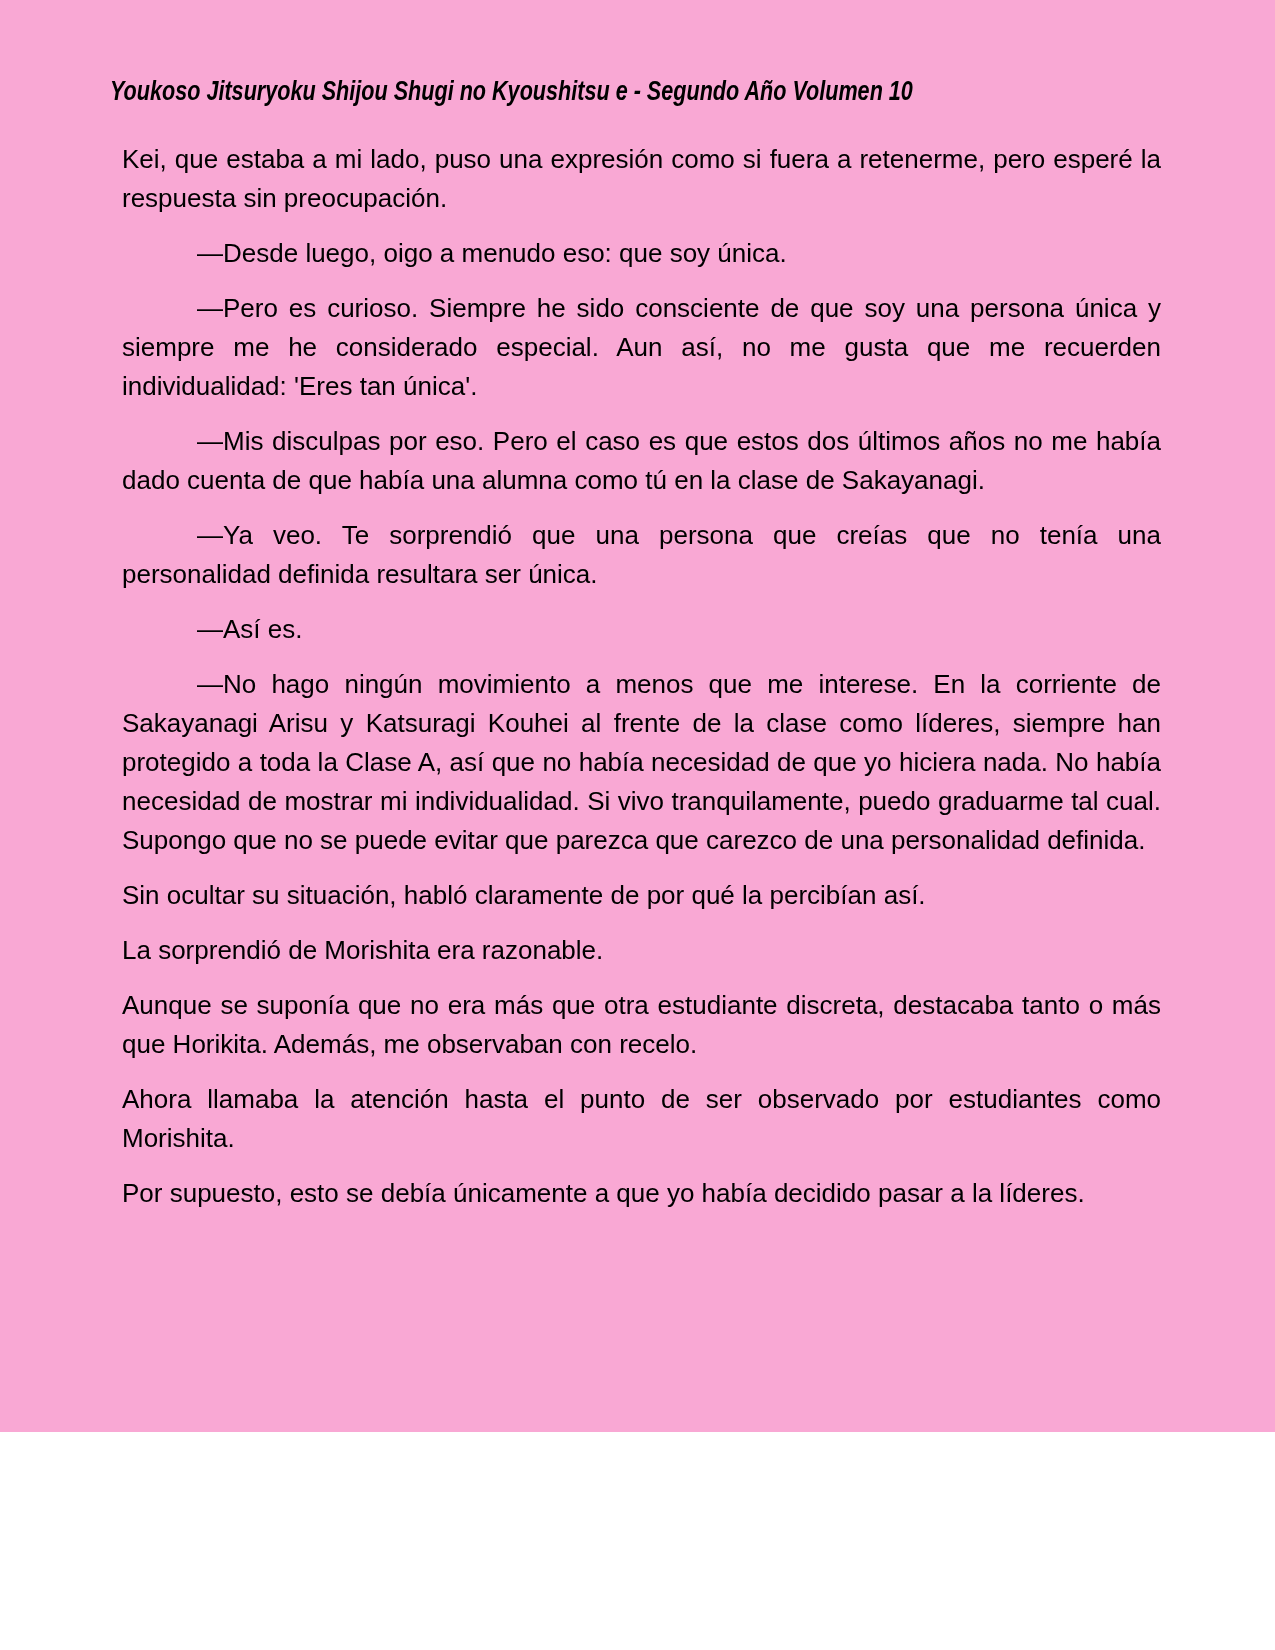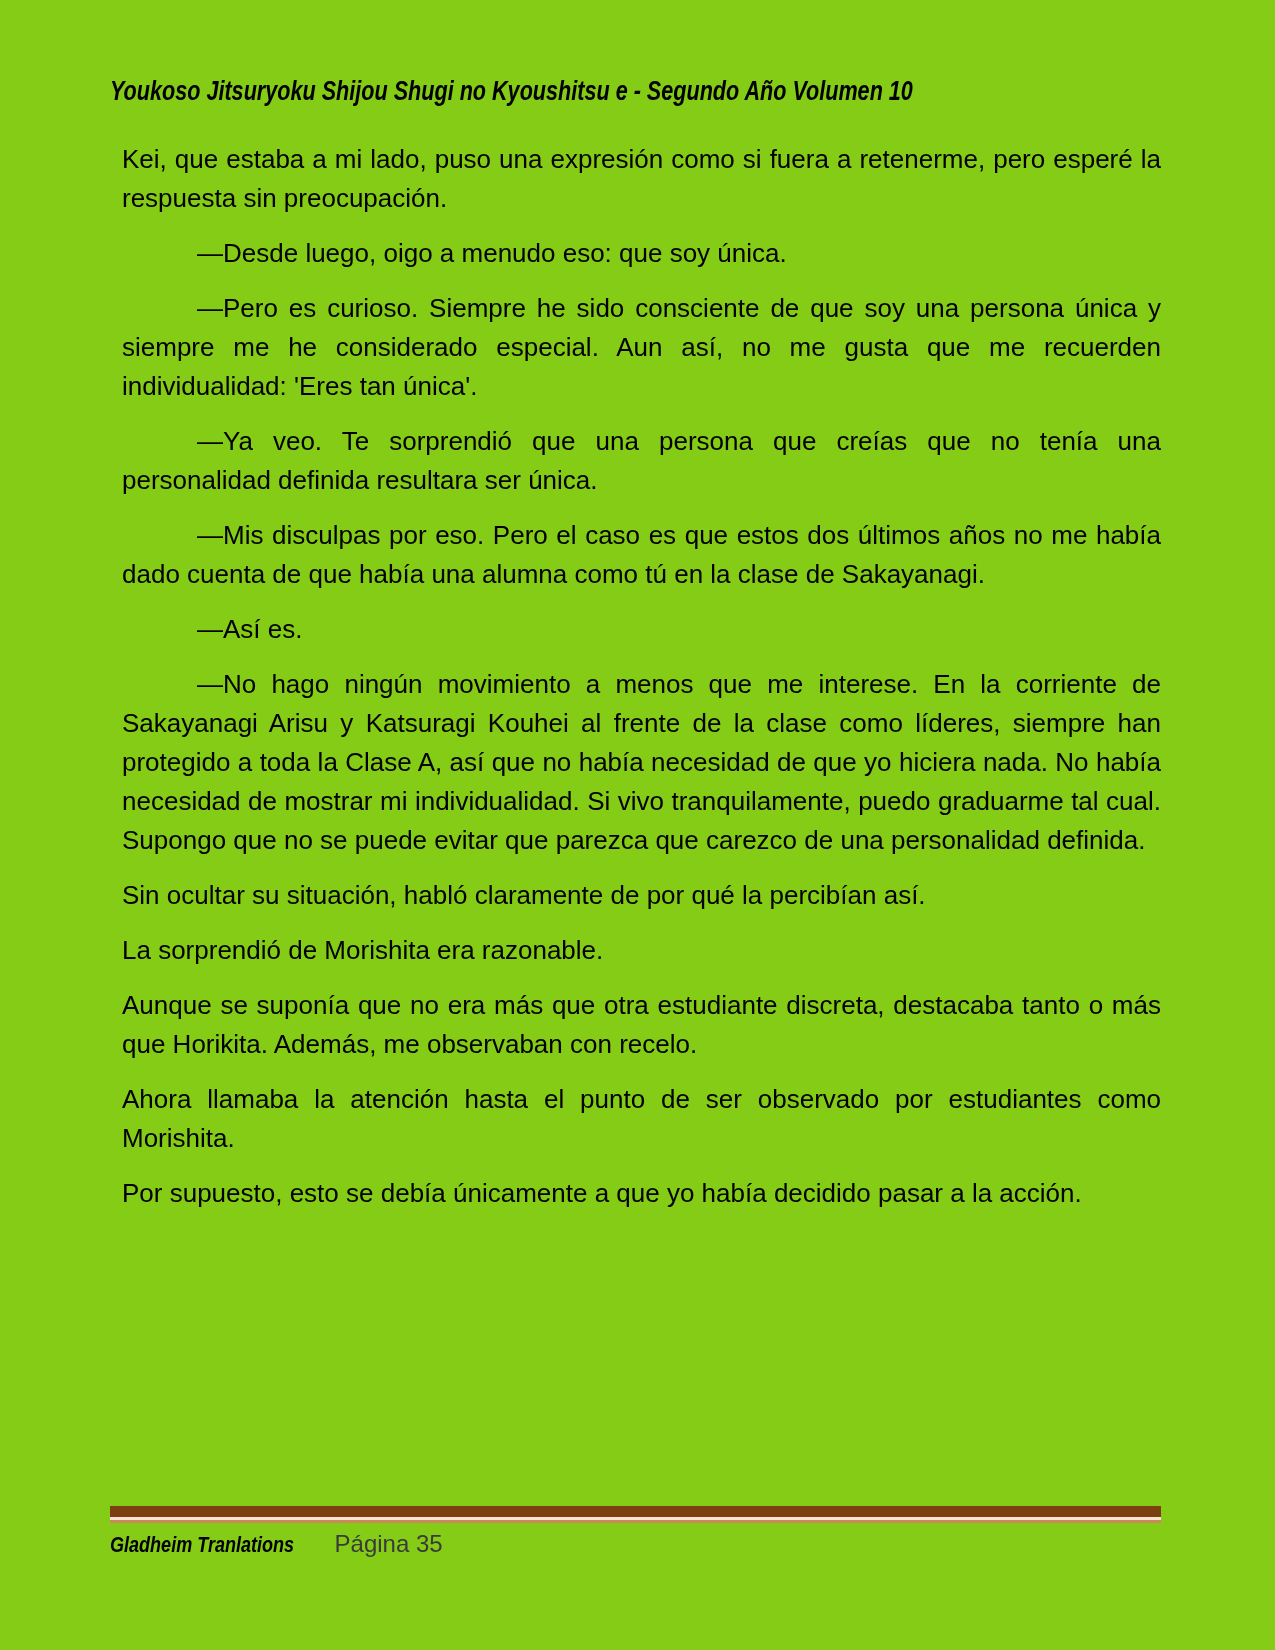--- a/index.html
+++ b/index.html
@@ -3,22 +3,22 @@
 <meta charset="utf-8">
 <style>
   html, body {
     margin: 0;
     padding: 0;
     background: #ffffff;
   }
   .page {
     position: relative;
     width: 1275px;
-    height: 1650px;
-    background: #84cc16;
+    height: 1432px;
+    background: #f9a8d4;
     overflow: hidden;
     font-family: "Liberation Sans", sans-serif;
     color: #000000;
   }
   
   .header {
     position: absolute;
     top: 76px;
     left: 110px;
     right: 114px;
@@ -100,29 +100,29 @@
 <div class="page">
 
   <div class="header">
     <span class="condensed">Youkoso Jitsuryoku Shijou Shugi no Kyoushitsu e - Segundo Año Volumen 10</span>
   </div>
 
   <div class="content" id="paragraphs">
       <p class="narration">Kei, que estaba a mi lado, puso una expresión como si fuera a retenerme, pero esperé la respuesta sin preocupación.</p>
       <p class="dialogue">—Desde luego, oigo a menudo eso: que soy única.</p>
       <p class="dialogue">—Pero es curioso. Siempre he sido consciente de que soy una persona única y siempre me he considerado especial. Aun así, no me gusta que me recuerden individualidad: 'Eres tan única'.</p>
+      <p class="dialogue">—Mis disculpas por eso. Pero el caso es que estos dos últimos años no me había dado cuenta de que había una alumna como tú en la clase de Sakayanagi.</p>
       <p class="dialogue">—Ya veo. Te sorprendió que una persona que creías que no tenía una personalidad definida resultara ser única.</p>
-      <p class="dialogue">—Mis disculpas por eso. Pero el caso es que estos dos últimos años no me había dado cuenta de que había una alumna como tú en la clase de Sakayanagi.</p>
       <p class="dialogue">—Así es.</p>
       <p class="dialogue">—No hago ningún movimiento a menos que me interese. En la corriente de Sakayanagi Arisu y Katsuragi Kouhei al frente de la clase como líderes, siempre han protegido a toda la Clase A, así que no había necesidad de que yo hiciera nada. No había necesidad de mostrar mi individualidad. Si vivo tranquilamente, puedo graduarme tal cual. Supongo que no se puede evitar que parezca que carezco de una personalidad definida.</p>
       <p class="narration">Sin ocultar su situación, habló claramente de por qué la percibían así.</p>
       <p class="narration">La sorprendió de Morishita era razonable.</p>
       <p class="narration">Aunque se suponía que no era más que otra estudiante discreta, destacaba tanto o más que Horikita. Además, me observaban con recelo.</p>
       <p class="narration">Ahora llamaba la atención hasta el punto de ser observado por estudiantes como Morishita.</p>
-      <p class="narration">Por supuesto, esto se debía únicamente a que yo había decidido pasar a la acción.</p>
+      <p class="narration">Por supuesto, esto se debía únicamente a que yo había decidido pasar a la líderes.</p>
     </div>
 
   <div class="footer">
     <div class="rule-thick"></div>
     <div class="rule-gap"></div>
     <div class="rule-thin"></div>
     <div class="footer-row">
       <span class="footer-left">Gladheim Tranlations</span>
       <span class="footer-right">Página 35</span>
     </div>

